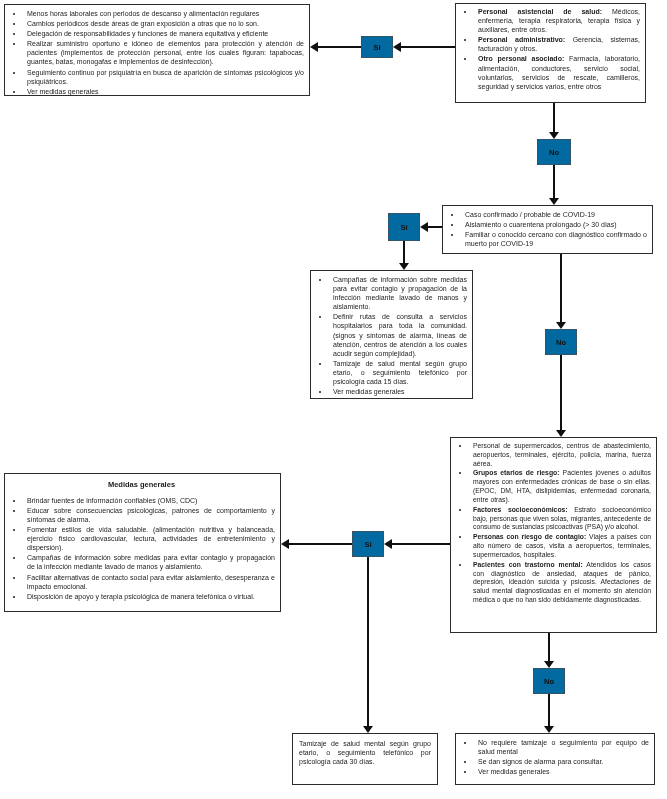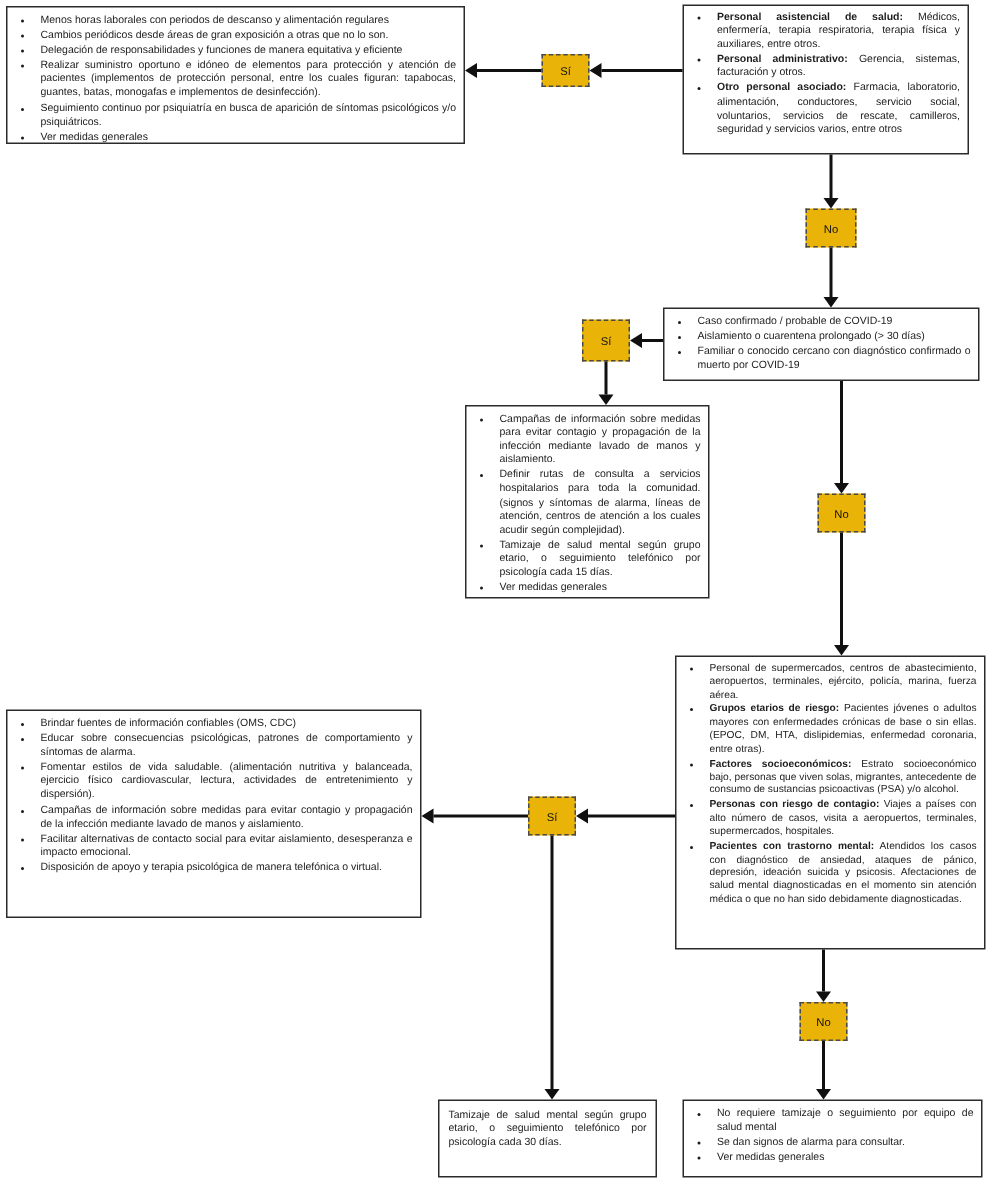--- a/index.html
+++ b/index.html
@@ -9,23 +9,23 @@
   .box { position:absolute; background:#ffffff; border:1.5px solid #2b2b2b; color:#1c1c1c;
          font-size:7px; line-height:1.3; padding:4px 5px 3px 3px; }
   .box ul { list-style:disc outside; margin:0; padding-left:16px; }
   .box li { text-align:justify; padding-left:3px; margin-bottom:1px; }
   .box li:last-child { margin-bottom:0; }
   .lead { font-weight:bold; }
   .title { font-weight:bold; text-align:center; font-size:7.5px; margin:2px 0 6px 0; }
   .para { text-align:justify; }
   #box-risk { font-size:6.8px; }
   #box-screening { padding:5px 6px; }
-  .tag { position:absolute; border:1.3px dashed #4a4a4a; background:#eab308;
+  .tag { position:absolute; border:1.3px dashed #4a4a4a; background:#0369a1;
          display:flex; align-items:center; justify-content:center;
-         font-size:7.5px; font-weight:normal; color:#111111; }
+         font-size:7.5px; font-weight:bold; color:#111111; }
   .hline { position:absolute; height:2px; background:#101010; }
   .vline { position:absolute; width:2px; background:#101010; }
   .ah-left { position:absolute; width:0; height:0; border-top:5px solid transparent;
              border-bottom:5px solid transparent; border-right:8px solid #101010; }
   .ah-down { position:absolute; width:0; height:0; border-left:5px solid transparent;
              border-right:5px solid transparent; border-top:7px solid #101010; }
 </style>
 </head>
 <body>
 
@@ -71,20 +71,21 @@
     <ul>
       <li><span class="lead"></span><span>Personal de supermercados, centros de abastecimiento, aeropuertos, terminales, ejército, policía, marina, fuerza aérea.</span></li>
       <li><span class="lead">Grupos etarios de riesgo:</span><span> Pacientes jóvenes o adultos mayores con enfermedades crónicas de base o sin ellas. (EPOC, DM, HTA, dislipidemias, enfermedad coronaria, entre otras).</span></li>
       <li><span class="lead">Factores socioeconómicos:</span><span> Estrato socioeconómico bajo, personas que viven solas, migrantes, antecedente de consumo de sustancias psicoactivas (PSA) y/o alcohol.</span></li>
       <li><span class="lead">Personas con riesgo de contagio:</span><span> Viajes a países con alto número de casos, visita a aeropuertos, terminales, supermercados, hospitales.</span></li>
       <li><span class="lead">Pacientes con trastorno mental:</span><span> Atendidos los casos con diagnóstico de ansiedad, ataques de pánico, depresión, ideación suicida y psicosis. Afectaciones de salud mental diagnosticadas en el momento sin atención médica o que no han sido debidamente diagnosticadas.</span></li>
     </ul>
   </div>
 
   <div class="box" id="box-medidas" style="left:4px; top:473px; width:277px; height:139px;">
+    <div class="title">Medidas generales</div>
     <ul>
       <li>Brindar fuentes de información confiables (OMS, CDC)</li>
       <li>Educar sobre consecuencias psicológicas, patrones de comportamiento y síntomas de alarma.</li>
       <li>Fomentar estilos de vida saludable. (alimentación nutritiva y balanceada, ejercicio físico cardiovascular, lectura, actividades de entretenimiento y dispersión).</li>
       <li>Campañas de información sobre medidas para evitar contagio y propagación de la infección mediante lavado de manos y aislamiento.</li>
       <li>Facilitar alternativas de contacto social para evitar aislamiento, desesperanza e impacto emocional.</li>
       <li>Disposición de apoyo y terapia psicológica de manera telefónica o virtual.</li>
     </ul>
   </div>
 

